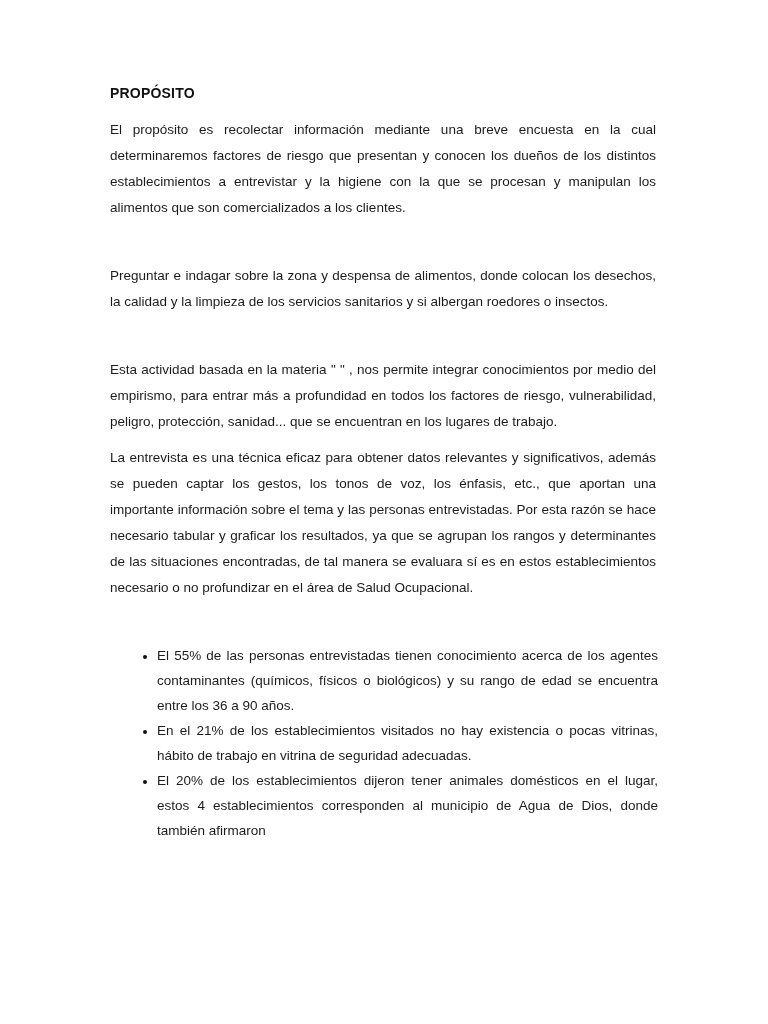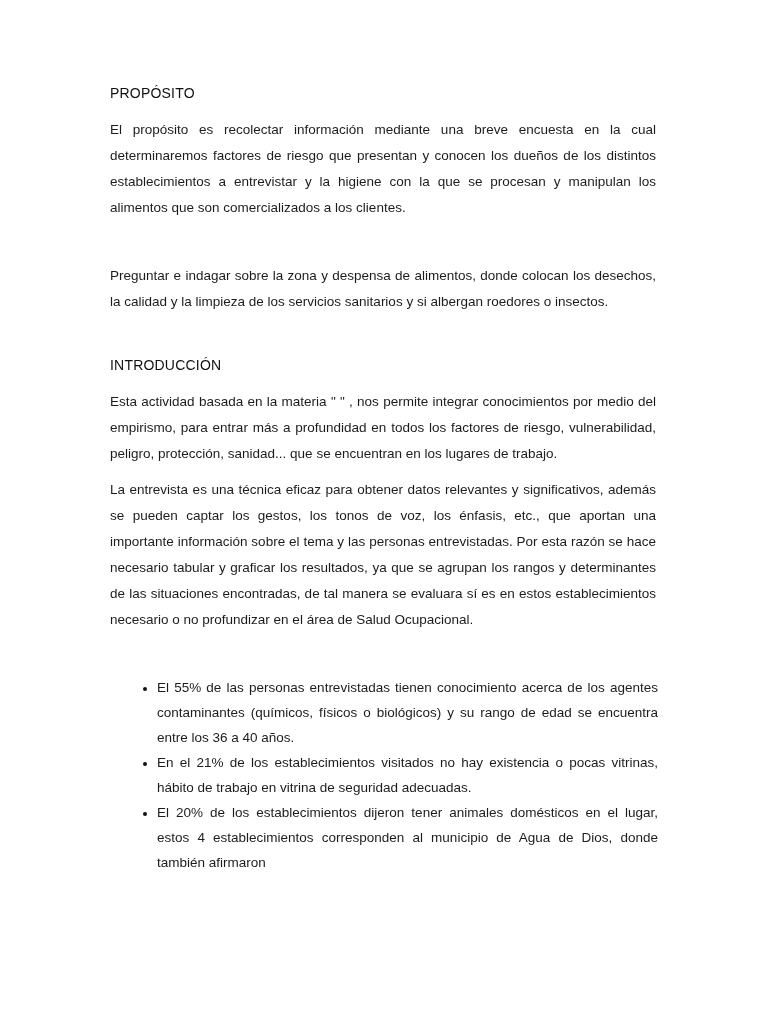--- a/index.html
+++ b/index.html
@@ -19,21 +19,21 @@
     width: 768px;
     height: 1024px;
     padding: 85px 110px 0 110px;
     background: #ffffff;
   }
   section.doc-section {
     margin-bottom: 42px;
   }
   h2.sec-heading {
     font-size: 14px;
-    font-weight: normal;
+    font-weight: bold;
     line-height: 16px;
     letter-spacing: 0.2px;
     margin: 0 0 16px 0;
     color: #111111;
   }
   p.para {
     font-size: 13.5px;
     line-height: 26px;
     margin: 0 2px 10px 0;
     text-align: justify;
@@ -65,26 +65,25 @@
   <section class="doc-section">
     <h2 class="sec-heading">PROPÓSITO</h2>
     <p class="para">El propósito es recolectar información mediante una breve encuesta en la cual determinaremos factores de riesgo que presentan y conocen los dueños de los distintos establecimientos a entrevistar y la higiene con la que se procesan y manipulan los alimentos que son comercializados a los clientes.</p>
   </section>
 
   <section class="doc-section">
     <p class="para">Preguntar e indagar sobre la zona y despensa de alimentos, donde colocan los desechos, la calidad y la limpieza de los servicios sanitarios y si albergan roedores o insectos.</p>
   </section>
 
   <section class="doc-section">
-    <h2 class="sec-heading">INTRODUCCIÓN</h2>
     <p class="para">Esta actividad basada en la materia " " , nos permite integrar conocimientos por medio del empirismo, para entrar más a profundidad en todos los factores de riesgo, vulnerabilidad, peligro, protección, sanidad... que se encuentran en los lugares de trabajo.</p>
     <p class="para">La entrevista es una técnica eficaz para obtener datos relevantes y significativos, además se pueden captar los gestos, los tonos de voz, los énfasis, etc., que aportan una importante información sobre el tema y las personas entrevistadas. Por esta razón se hace necesario tabular y graficar los resultados, ya que se agrupan los rangos y determinantes de las situaciones encontradas, de tal manera se evaluara sí es en estos establecimientos necesario o no profundizar en el área de Salud Ocupacional.</p>
   </section>
 
   <section class="doc-section">
     <ul class="bullet-list">
-      <li>El 55% de las personas entrevistadas tienen conocimiento acerca de los agentes contaminantes (químicos, físicos o biológicos) y su rango de edad se encuentra entre los 36 a 40 años.</li>
+      <li>El 55% de las personas entrevistadas tienen conocimiento acerca de los agentes contaminantes (químicos, físicos o biológicos) y su rango de edad se encuentra entre los 36 a 90 años.</li>
       <li>En el 21% de los establecimientos visitados no hay existencia o pocas vitrinas, hábito de trabajo en vitrina de seguridad adecuadas.</li>
       <li>El 20% de los establecimientos dijeron tener animales domésticos en el lugar, estos 4 establecimientos corresponden al municipio de Agua de Dios, donde también afirmaron</li>
     </ul>
   </section>
 
 </main>
 
 </body></html>

